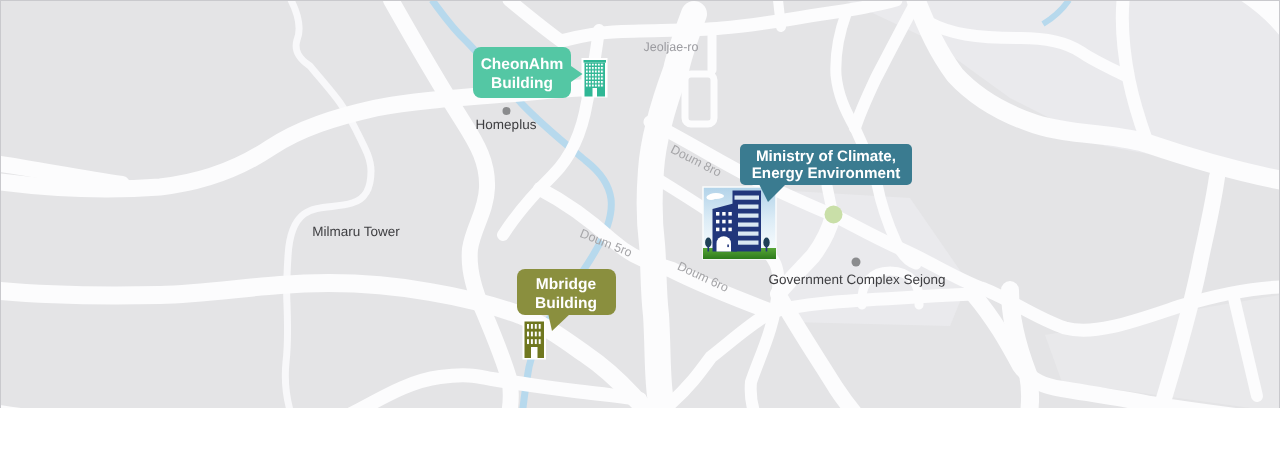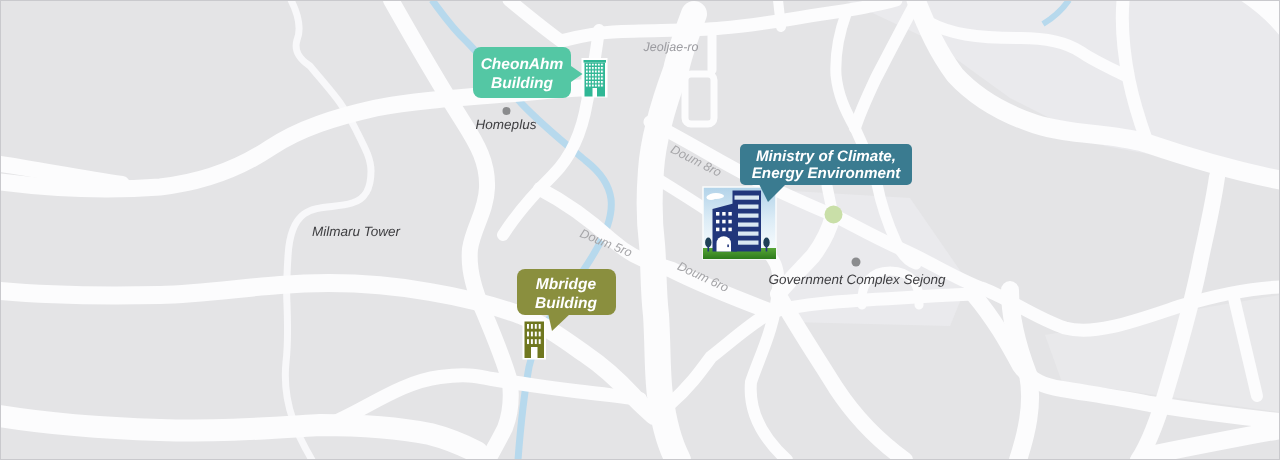--- a/index.html
+++ b/index.html
@@ -1,16 +1,16 @@
 <!DOCTYPE html>
 <html><head>
 <meta charset="utf-8">
 <style>
   html,body{margin:0;padding:0;background:#fff;}
-  .map{position:relative;width:1280px;height:460px;overflow:hidden;font-style:italic;}
+  .map{position:relative;width:1280px;height:408px;overflow:hidden;}
   svg text{font-family:"Liberation Sans",sans-serif;-webkit-font-smoothing:antialiased;text-rendering:geometricPrecision;}
 </style>
 </head>
 <body>
 <div class="map">
 <svg width="1280" height="460" viewBox="0 0 1280 460">
 <defs>
   <linearGradient id="sky" x1="0" y1="0" x2="0" y2="1">
     <stop offset="0" stop-color="#b2d3e9"></stop>
     <stop offset="0.45" stop-color="#dcecf6"></stop>

